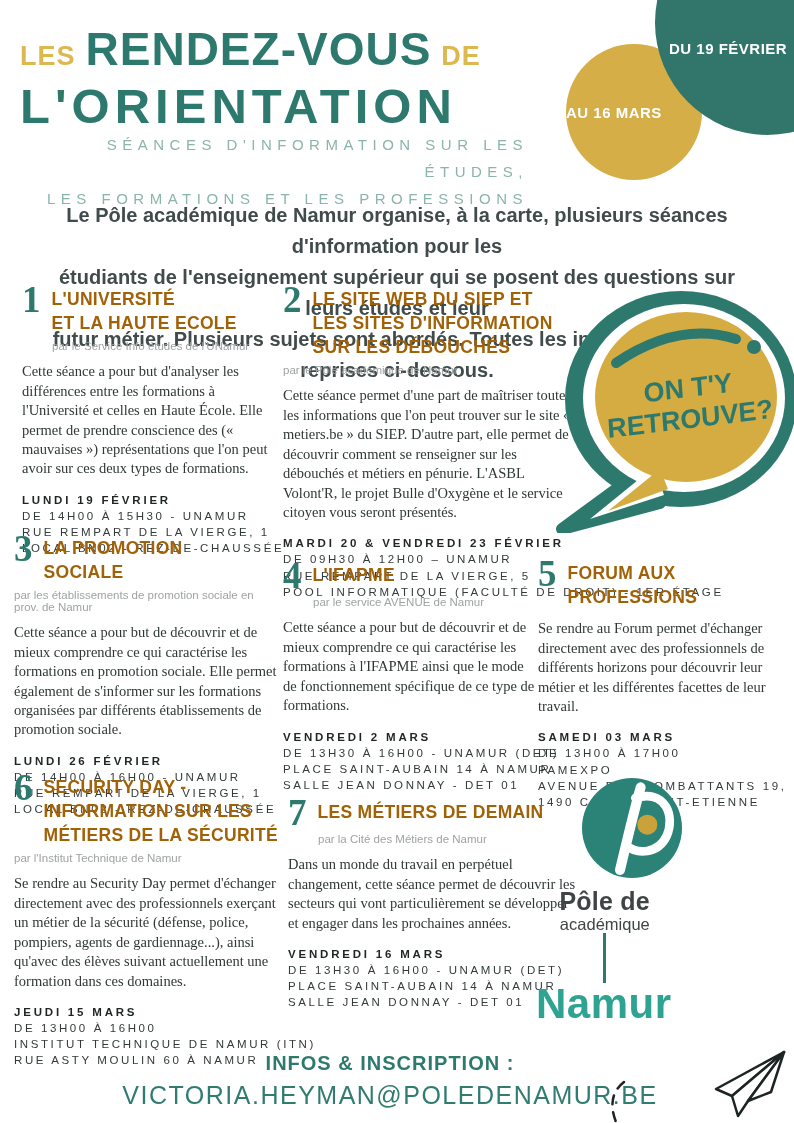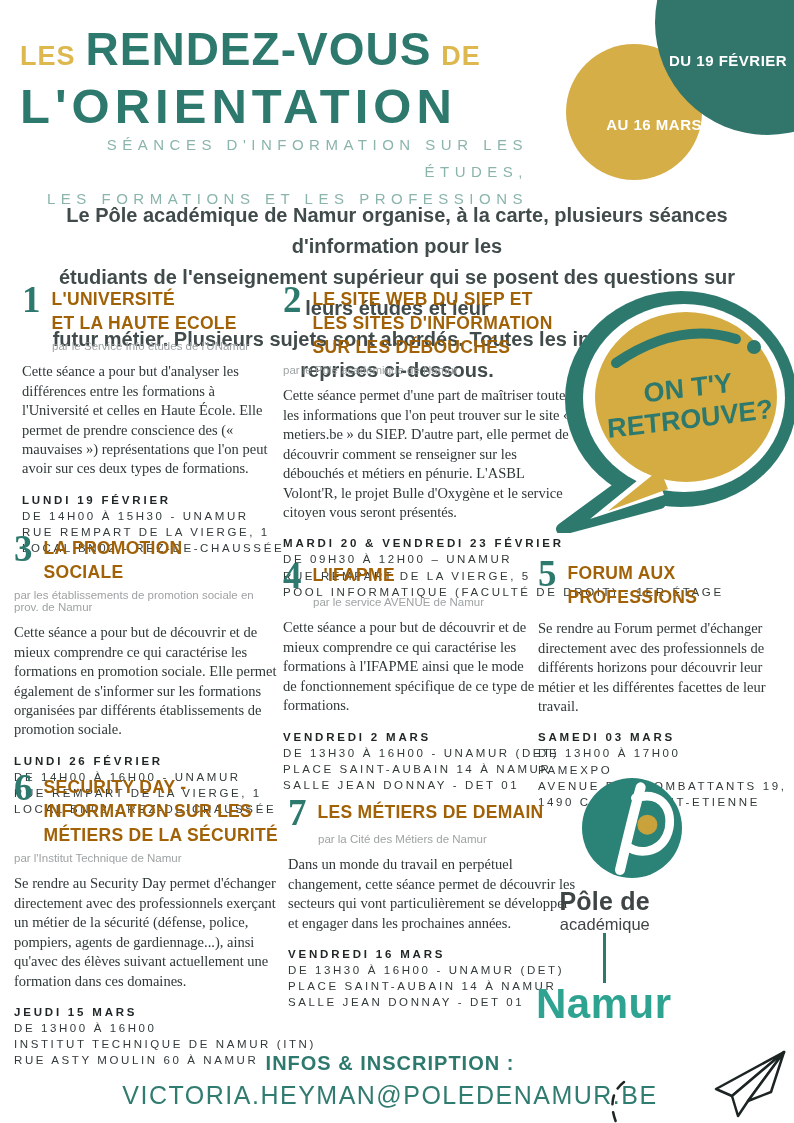--- a/index.html
+++ b/index.html
@@ -18,23 +18,23 @@
   .t-line2 { font-size:49px; font-weight:700; color:#2E796D; letter-spacing:5px; margin-top:2px; }
   .subtitle {
     position:absolute; left:8px; top:131px; width:520px; text-align:right;
     font-size:15px; color:#8AB4AC; letter-spacing:5.5px; line-height:1.8; white-space:pre-line;
   }
 
   
   .circle { position:absolute; border-radius:50%; }
   .circle-gold { left:566px; top:44px; width:136px; height:136px; background:#D5AE47; z-index:1; }
   .circle-teal { left:655px; top:-90px; width:225px; height:225px; background:#31756B; z-index:2; }
-  .badge-text { position:absolute; color:#ffffff; font-weight:700; font-size:15px; letter-spacing:0.5px; white-space:nowrap;margin-top:12px; }
+  .badge-text { position:absolute; color:#ffffff; font-weight:700; font-size:15px; letter-spacing:0.5px; white-space:nowrap; }
   .badge-teal-text { left:14px; top:130px; }
-  .badge-gold-text { left:0; top:60px; width:100%; text-align:right; }
+  .badge-gold-text { left:0; top:60px; width:100%; text-align:left; }
 
   
   .intro {
     position:absolute; left:37px; top:200px; width:720px; text-align:center;
     font-size:20px; font-weight:700; color:#414B4B; line-height:1.55; white-space:pre-line;
   }
 
   
   .section { position:absolute; }
   .sec-head { display:flex; gap:11px; align-items:flex-start; }

